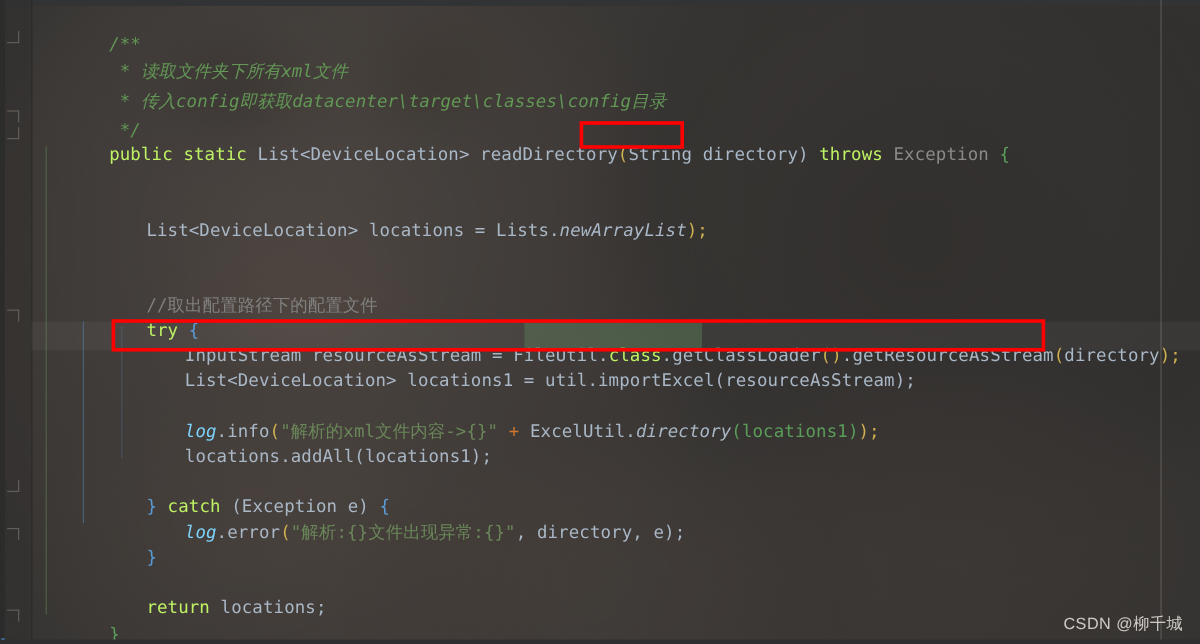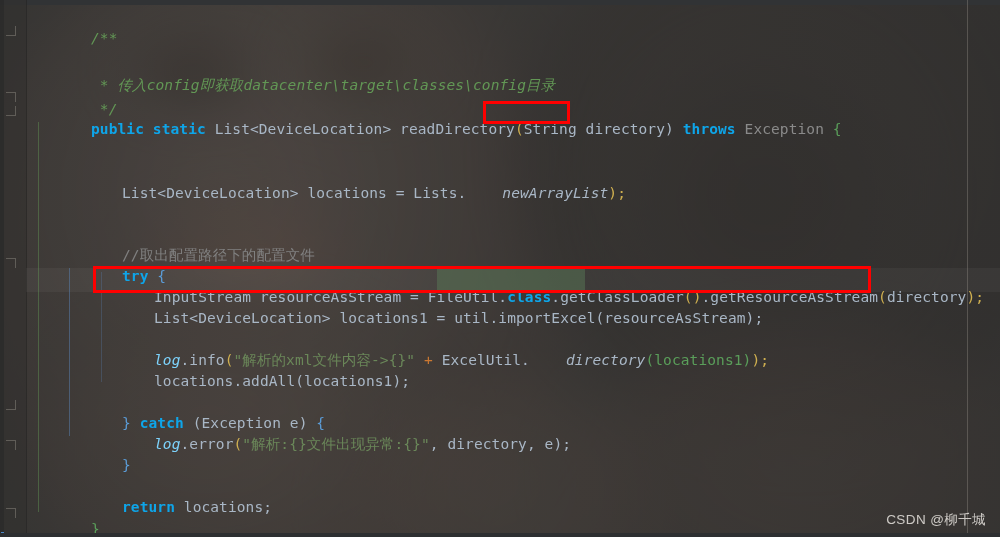--- a/index.html
+++ b/index.html
@@ -73,26 +73,26 @@
   .sel-hl{position:absolute;top:269px;left:437px;width:148px;height:21px;
     background:rgba(94,130,90,0.42);}
 
   
   .code{position:absolute;left:0;top:0;width:1000px;height:537px;}
   .ln{position:absolute;left:38px;white-space:pre;font-size:14.5px;line-height:16px;
     letter-spacing:.1px;}
   .t{white-space:pre;}
   .c-doc{color:#629755;font-style:italic;}
   .c-cmt{color:#808080;}
-  .c-kw{color:#0ea5e9;font-weight:bold;}
+  .c-kw{color:#bef264;}
   .c-cls{color:#a9b7c6;margin-top:36px;}
   .c-mth{color:#a9b7c6;}
   .c-str{color:#6a8759;}
   .c-fld{color:#7dd3fc;font-style:italic;}
-  .c-stm{color:#a9b7c6;font-style:italic;margin-left:36px;}
+  .c-stm{color:#a9b7c6;font-style:italic;}
   .c-pun{color:#cc7832;}
   .c-br-y{color:#d0b050;}
   .c-br-g{color:#5a9e5a;}
   .c-br-b{color:#5b9bd5;}
   .c-exc{color:#8a8a8a;}
 
   
   .redbox{position:absolute;border:3px solid #ff0000;box-sizing:border-box;}
   #rb1{left:483px;top:101px;width:87px;height:23px;}
   #rb2{left:93px;top:266px;width:778px;height:27px;}
@@ -143,20 +143,23 @@
   <div class="iguide ig-blue"></div>
   <div class="iguide ig-blue2"></div>
   <div class="margin-line"></div>
 
   <div class="code">
 
     <div class="ln" style="top:14px">
       <span class="t c-doc">/**</span>
     </div>
 
+    <div class="ln" style="top:36px">
+      <span class="t c-doc"> * 读取文件夹下所有xml文件</span>
+    </div>
 
     <div class="ln" style="top:61px">
       <span class="t c-doc"> * 传入config即获取datacenter\target\classes\config目录</span>
     </div>
 
     <div class="ln" style="top:85px">
       <span class="t c-doc"> */</span>
     </div>
 
     <div class="ln" style="top:105px">

